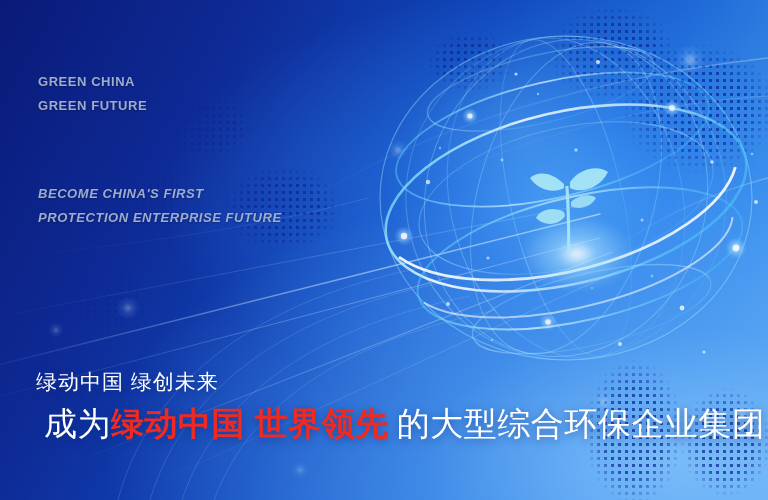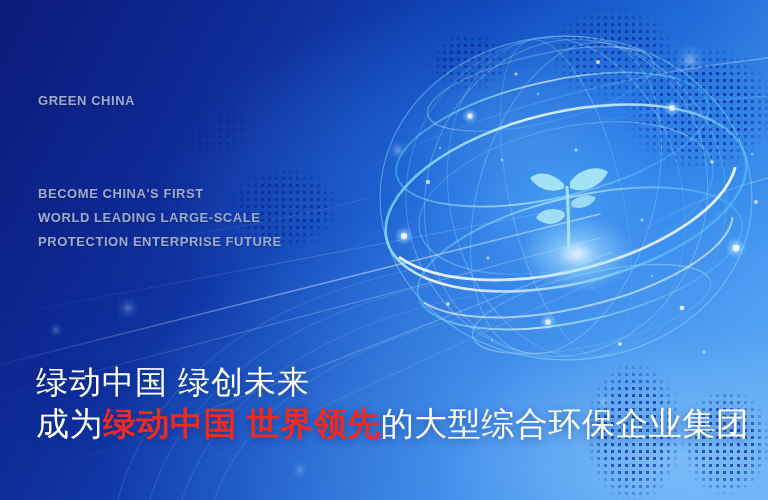--- a/index.html
+++ b/index.html
@@ -63,56 +63,56 @@
     position:absolute;left:520px;top:158px;width:96px;height:110px;
   }
   .core-burst{
     position:absolute;left:519px;top:216px;width:116px;height:76px;
     background:radial-gradient(closest-side, rgba(255,255,255,.95) 0%, rgba(175,230,255,.55) 34%, rgba(90,180,255,0) 100%);
     filter:blur(3px);
   }
 
   
   .eng-top{
-    position:absolute;left:38px;top:70px;margin-top:19px;
+    position:absolute;left:38px;top:70px;
   }
   .eng-mid{
-    position:absolute;left:38px;top:182px;
+    position:absolute;left:38px;top:182px;font-style:italic;
   }
   .eng-line{
     color:#9fadcc;
     font-size:13px;
     font-weight:bold;
     letter-spacing:.55px;
     line-height:24px;
     white-space:nowrap;
     text-shadow:0 1px 2px rgba(0,0,0,.25);
   }
 
   .cn-block{
     position:absolute;left:36px;top:362px;
   }
   .cn-line1{
     color:#ffffff;
-    font-size:32px;
+    font-size:21px;
     line-height:40px;
     letter-spacing:1px;
     white-space:nowrap;
     text-shadow:0 2px 8px rgba(8,40,120,.55);
   }
   .cn-line2{
     font-size:33px;
     line-height:44px;
     letter-spacing:.5px;
     white-space:nowrap;
     color:#ffffff;
     text-shadow:0 2px 8px rgba(8,40,120,.55);
   }
   .cn-line2 .hl{ color:#ef2a22; font-weight:bold; }
-  .cn-line2 .wt{ color:#ffffff; }
+  .cn-line2 .wt{ color:#ffffff;margin-left:8px; }
   .nowrap{white-space:nowrap;}
 </style>
 </head>
 <body>
 
 <div class="banner">
 
   <div class="dots"></div>
 
   <svg class="streaks" width="768" height="500" viewBox="0 0 768 500">
@@ -276,25 +276,25 @@
       <path d="M44 54 C32 48, 20 52, 16 60 C26 70, 40 66, 45 58 Z" opacity=".9"></path>
 
       <path d="M51 44 C60 36, 72 36, 76 40 C70 50, 58 52, 51 48 Z" opacity=".85"></path>
 
       <path d="M45.4 28 C46.6 48, 47.4 68, 47.2 96 L50.2 96 C50.4 68, 49.8 48, 48.4 28 Z" opacity=".95"></path>
     </g>
   </svg>
 
   <div class="eng-top">
     <div class="eng-line">GREEN CHINA</div>
+    <div class="eng-line">GREEN FUTURE</div>
   </div>
 
   <div class="eng-mid">
     <div class="eng-line">BECOME CHINA'S FIRST</div>
-    <div class="eng-line">WORLD LEADING LARGE-SCALE</div>
     <div class="eng-line">PROTECTION ENTERPRISE FUTURE</div>
   </div>
 
   <div class="cn-block">
     <div class="cn-line1">绿动中国 绿创未来</div>
     <div class="cn-line2"><span class="wt nowrap">成为</span><span class="hl nowrap">绿动中国 世界领先</span><span class="wt nowrap">的大型综合环保企业集团</span></div>
   </div>
 
 </div>
 

